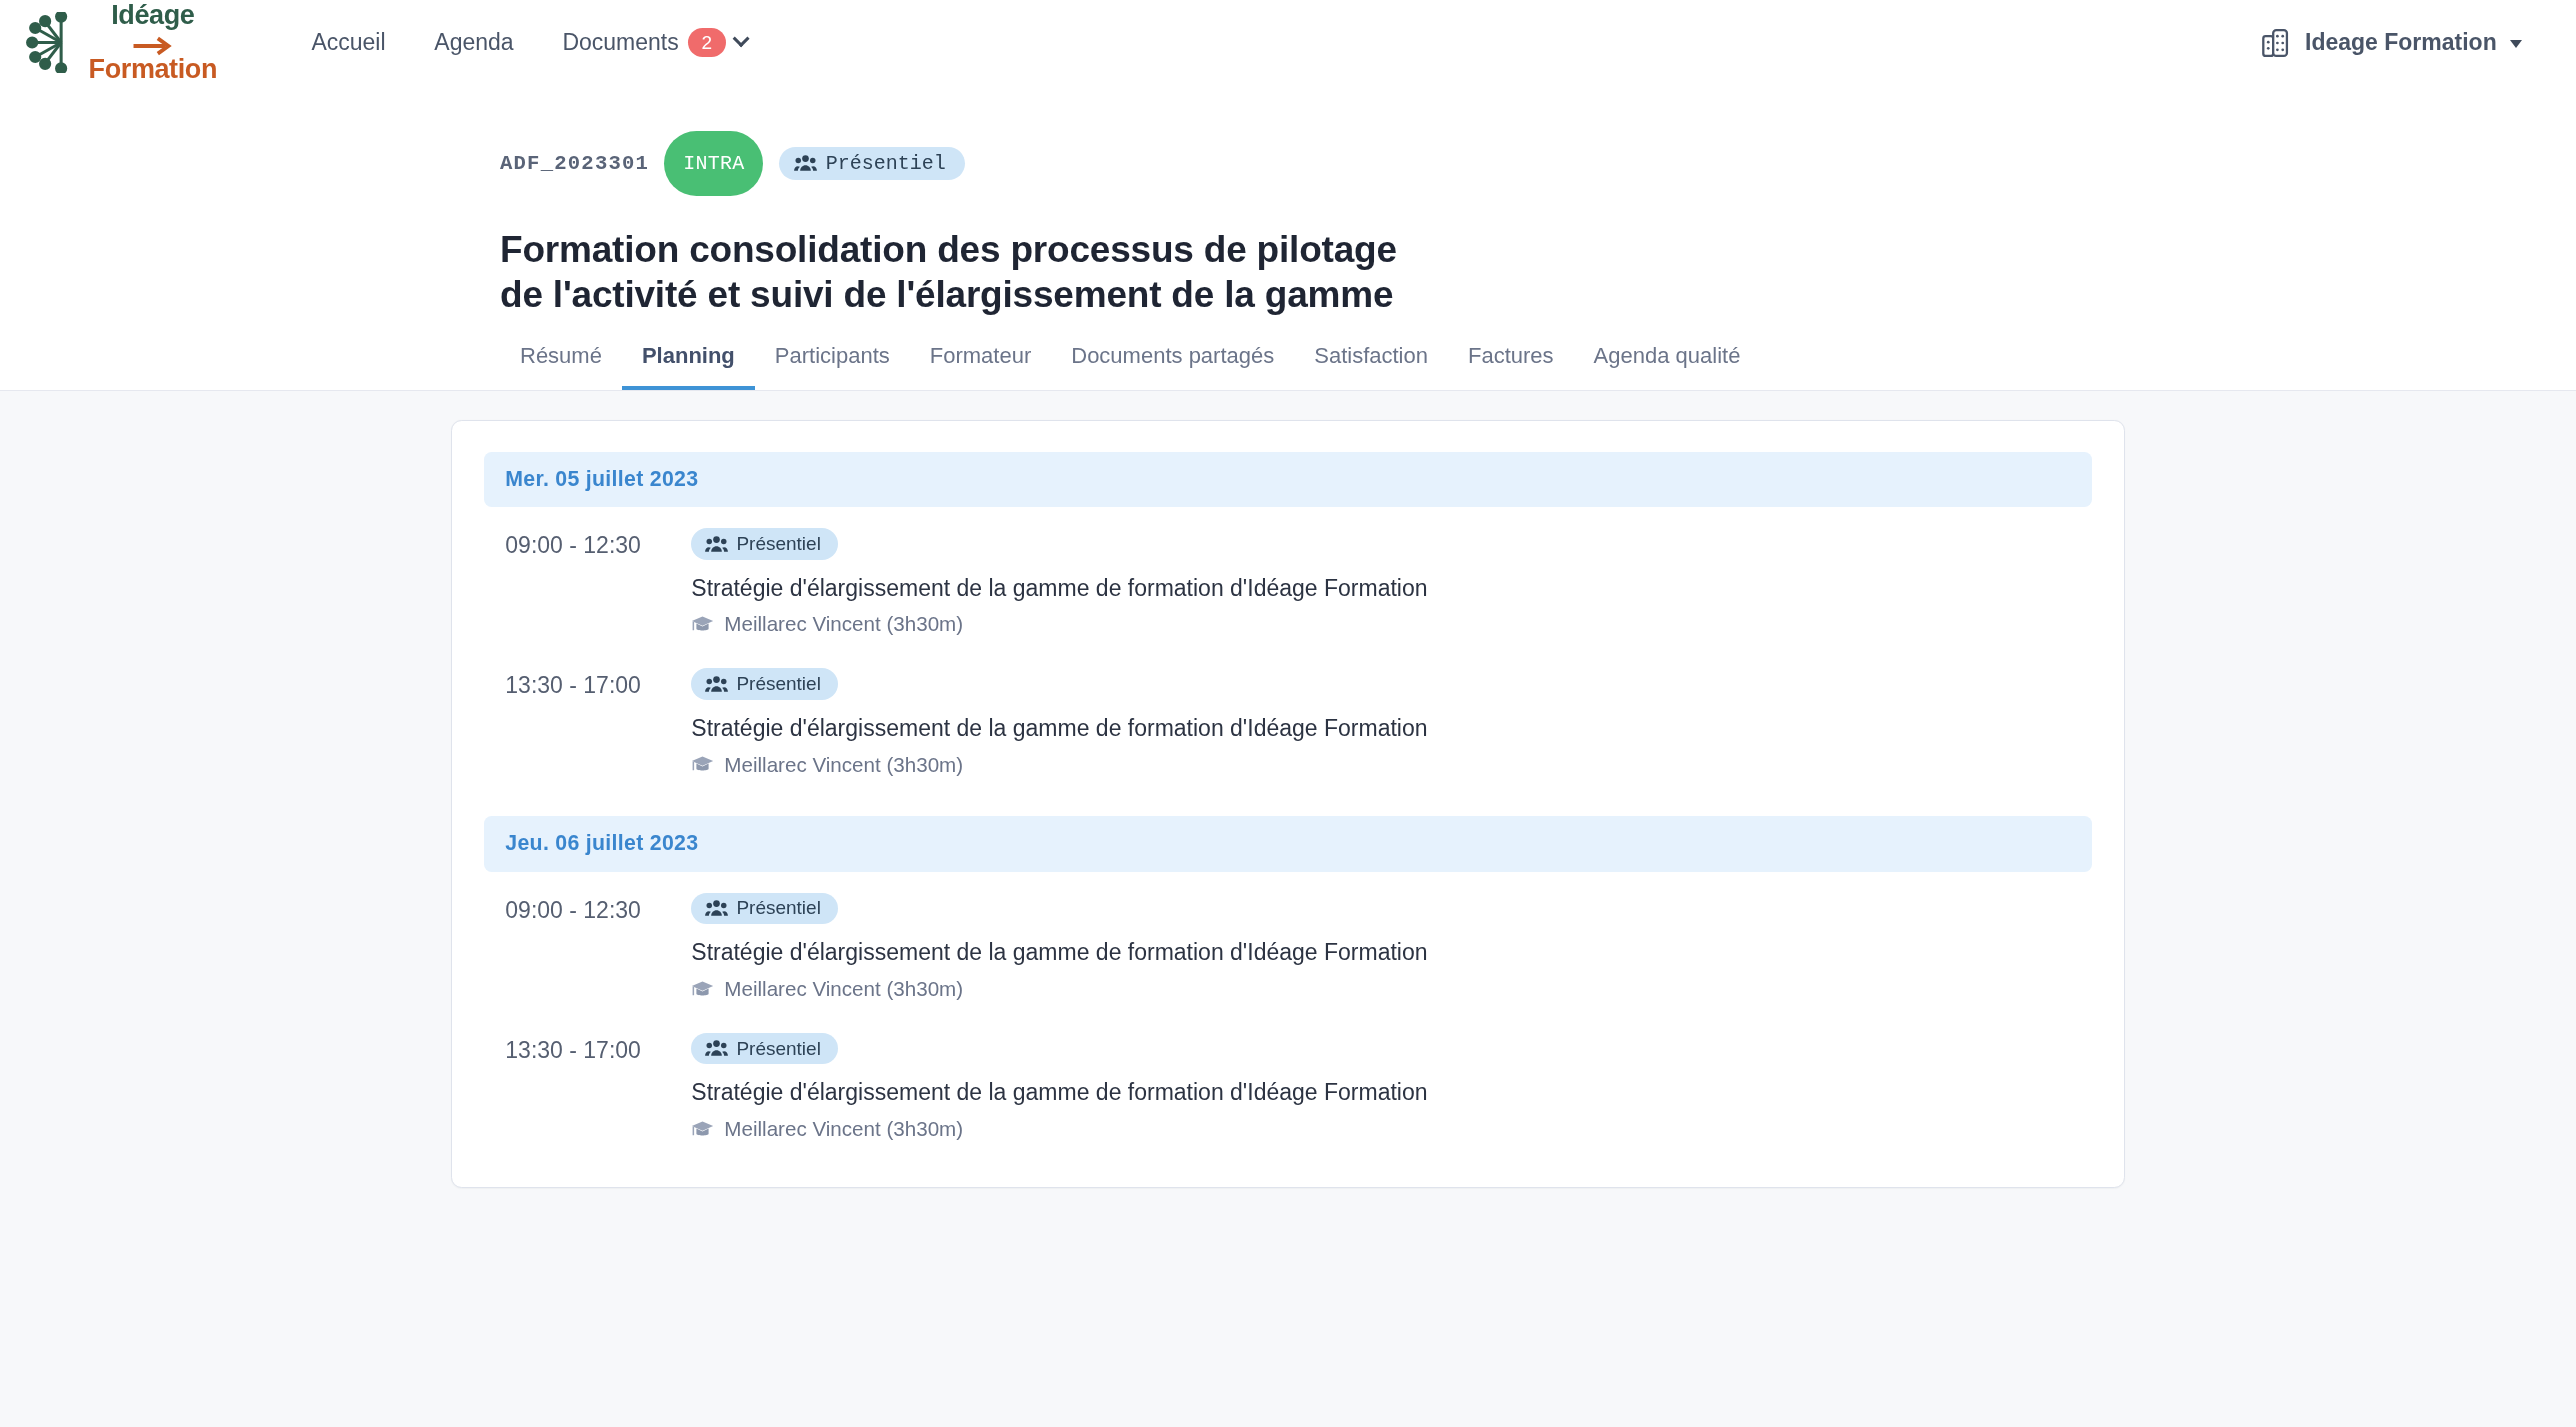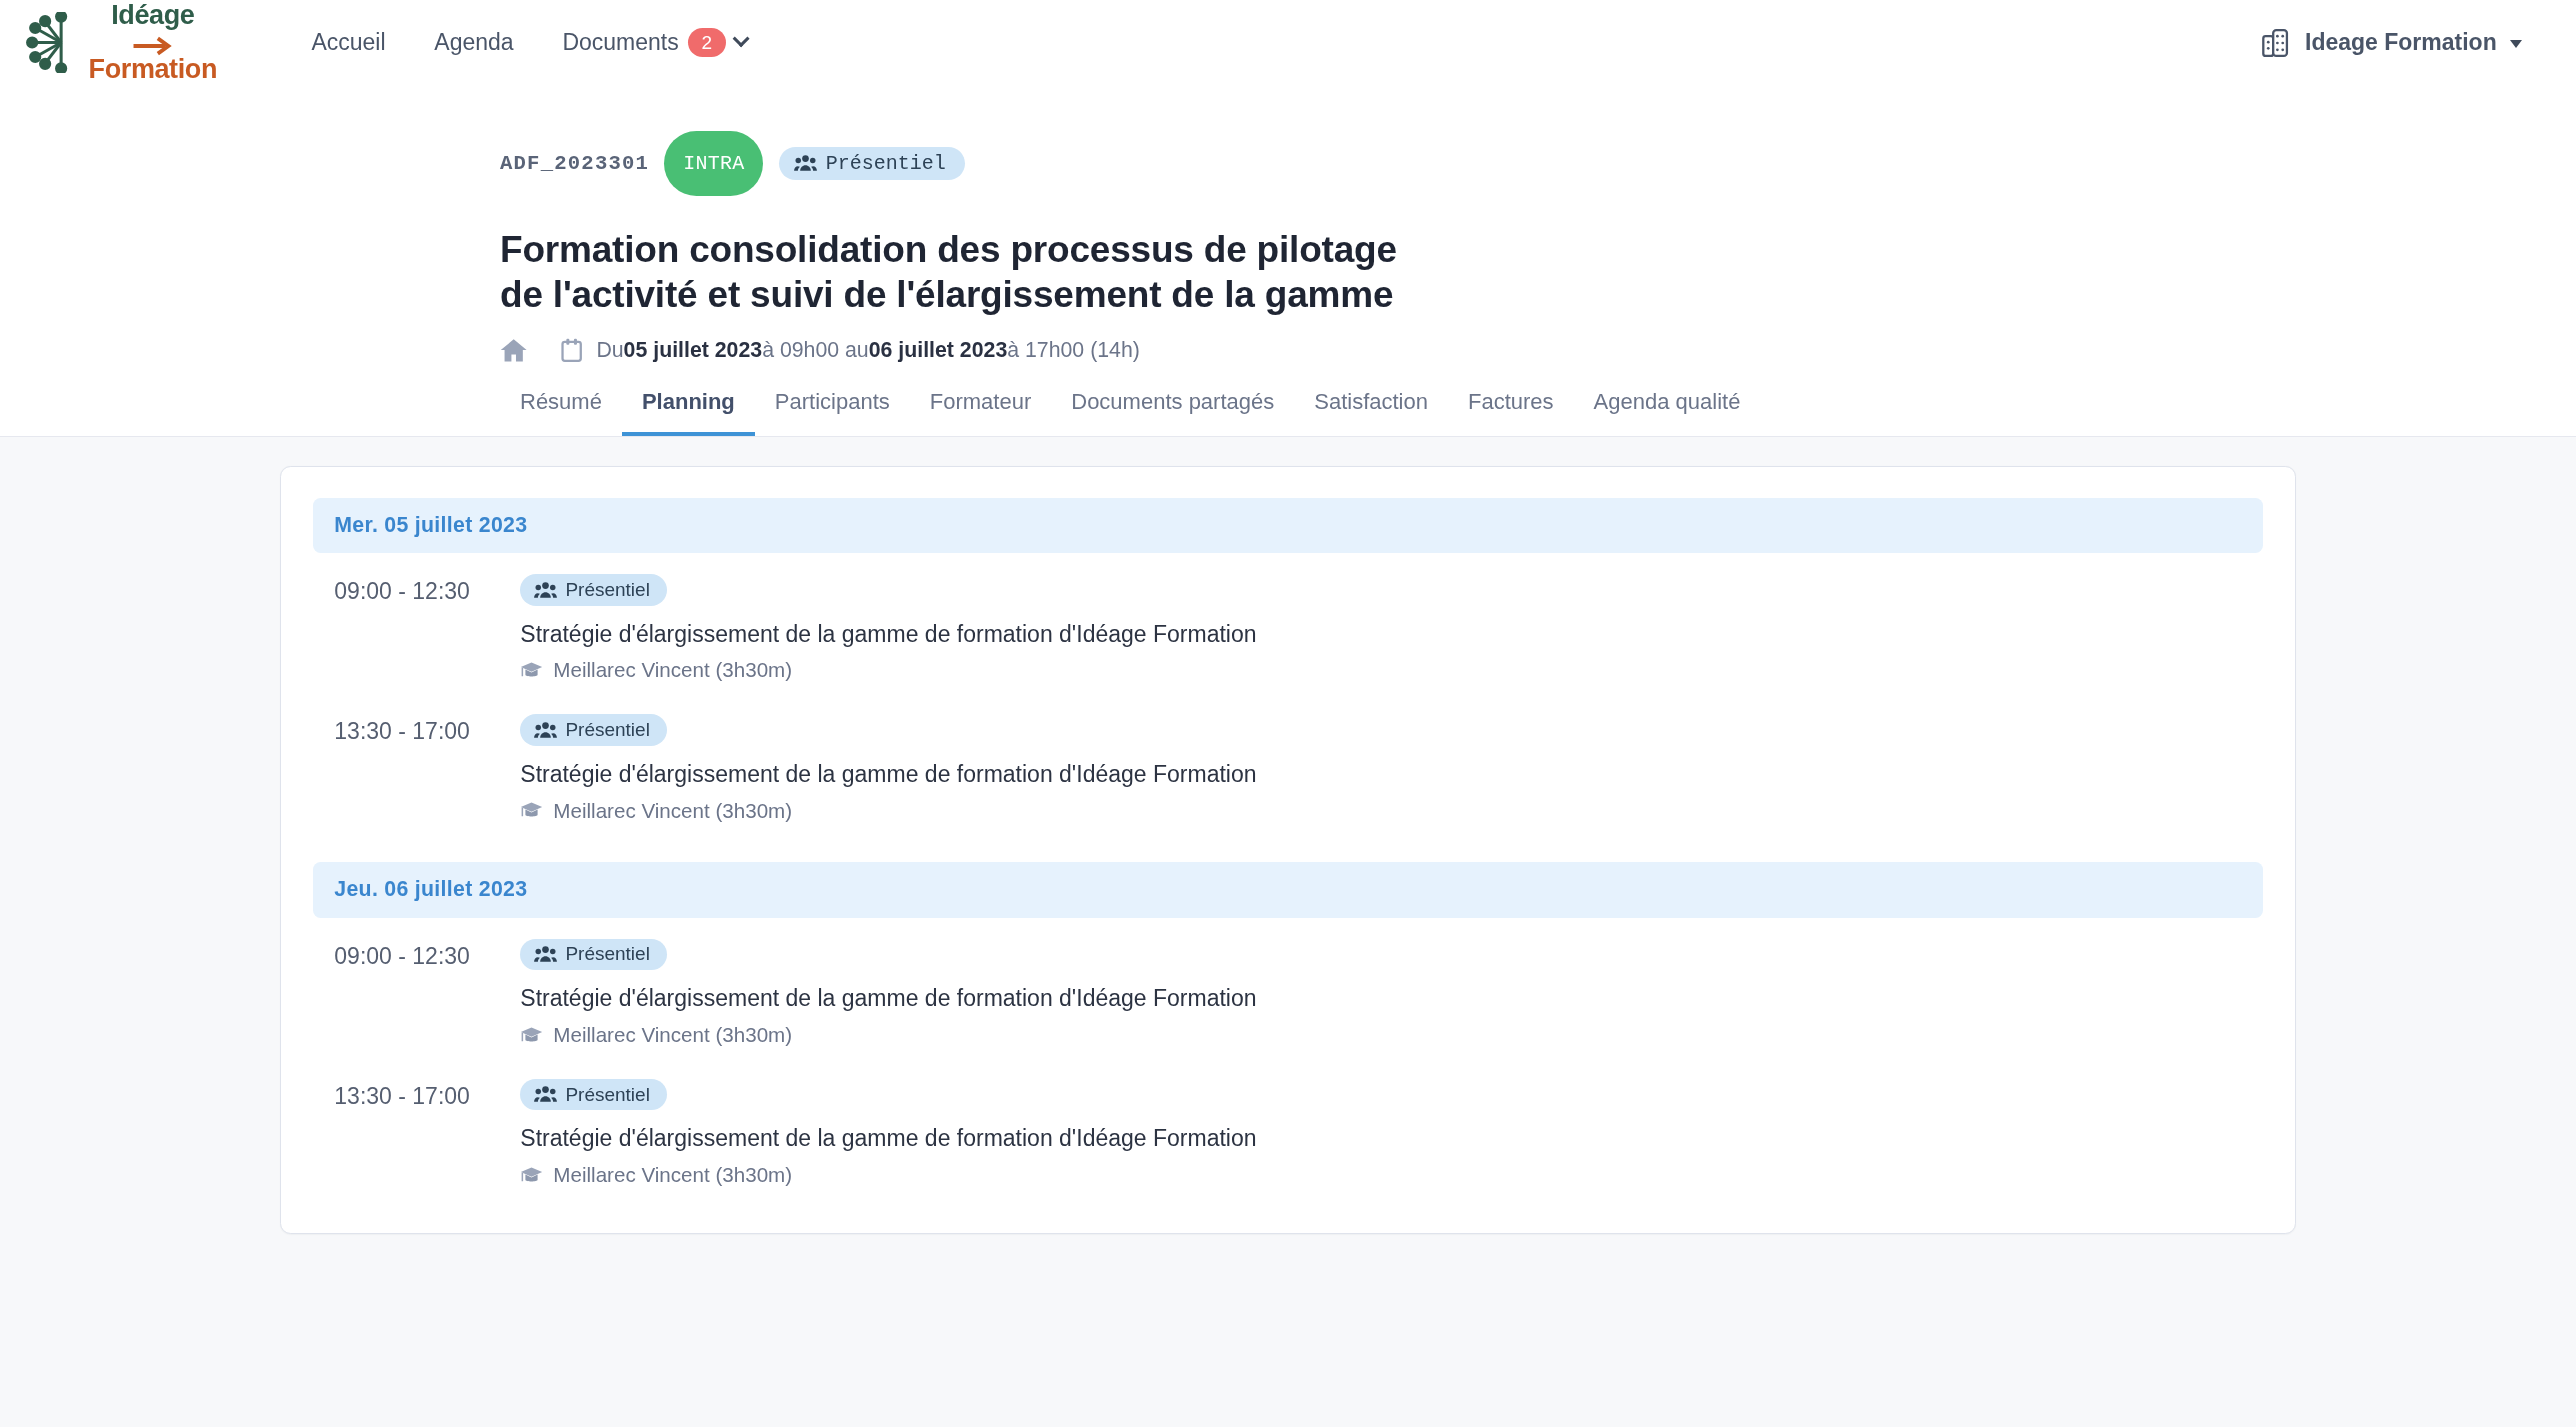--- a/index.html
+++ b/index.html
@@ -80,21 +80,21 @@
   .tabsrow { display:flex; }
   .tab {
     font-size: 22px; color: #6b7489; padding: 0 20px 17px 20px;
     cursor: pointer; white-space: nowrap; border-bottom: 4.6px solid transparent;
   }
   .tab.active { color: #43506b; font-weight: 700; border-bottom-color: #3e93d6; }
 
   
   .content { padding: 29px 0 0 0; }
   .card {
-    margin: 0 auto; width: 2016px; background: #ffffff;
+    margin: 0 auto; width: 1674px; background: #ffffff;
     border: 0.8px solid #dfe3ec; border-radius: 10.7px;
     padding: 30.5px 32px 35px 32px;
     box-shadow: 0 0.8px 1.5px rgba(30,40,60,0.04);
   }
   .dayhead {
     background: #e6f2fd; color: #3a86ce; font-size: 21.3px; font-weight: 700;
     border-radius: 7.6px; padding: 15.2px 21.3px; letter-spacing: 0.3px;
   }
   .session { display: flex; padding: 21.3px 0 10.7px 21.3px; }
   .session .time { font-size: 23px; color: #555e70; width: 186px; flex: 0 0 auto; padding-top: 3.8px; }
@@ -190,35 +190,20 @@
           <path d="M8 22c0-4.4 3.2-7.4 7-7.4s7 3 7 7.4z" fill="#2d4256"></path>
           <path d="M0 22c0-3.6 2.2-6 5-6 1 0 1.9.3 2.6.8C6 18.4 5.2 20 5 22z" fill="#2d4256"></path>
           <path d="M30 22c0-3.6-2.2-6-5-6-1 0-1.9.3-2.6.8 1.6 1.6 2.4 3.2 2.6 5.2z" fill="#2d4256"></path>
         </svg>
         <span>Présentiel</span>
       </span>
     </div>
 
     <h1 class="title">Formation consolidation des processus de pilotage de l'activité et suivi de l'élargissement de la gamme</h1>
 
-    <div class="daterow">
-      <svg class="home-ic" viewBox="0 0 36 34">
-        <path d="M18 3 L35 17 L30 17 L30 32 L21 32 L21 23 L15 23 L15 32 L6 32 L6 17 L1 17 Z" fill="#9aa4b8"></path>
-      </svg>
-      <svg class="cal-ic" viewBox="0 0 28 32">
-        <rect x="2" y="5" width="24" height="25" rx="3" fill="none" stroke="#9aa4b8" stroke-width="3"></rect>
-        <rect x="7" y="1" width="4" height="8" rx="1.5" fill="#9aa4b8"></rect>
-        <rect x="17" y="1" width="4" height="8" rx="1.5" fill="#9aa4b8"></rect>
-      </svg>
-      <span>Du </span>
-      <b>05 juillet 2023</b>
-      <span> à 09h00 au </span>
-      <b>06 juillet 2023</b>
-      <span> à 17h00 (14h)</span>
-    </div>
 
     <div class="tabs">
       <div class="tabsrow">
         <div class="tab"><span>Résumé</span></div>
         <div class="tab active"><span>Planning</span></div>
         <div class="tab"><span>Participants</span></div>
         <div class="tab"><span>Formateur</span></div>
         <div class="tab"><span>Documents partagés</span></div>
         <div class="tab"><span>Satisfaction</span></div>
         <div class="tab"><span>Factures</span></div>

